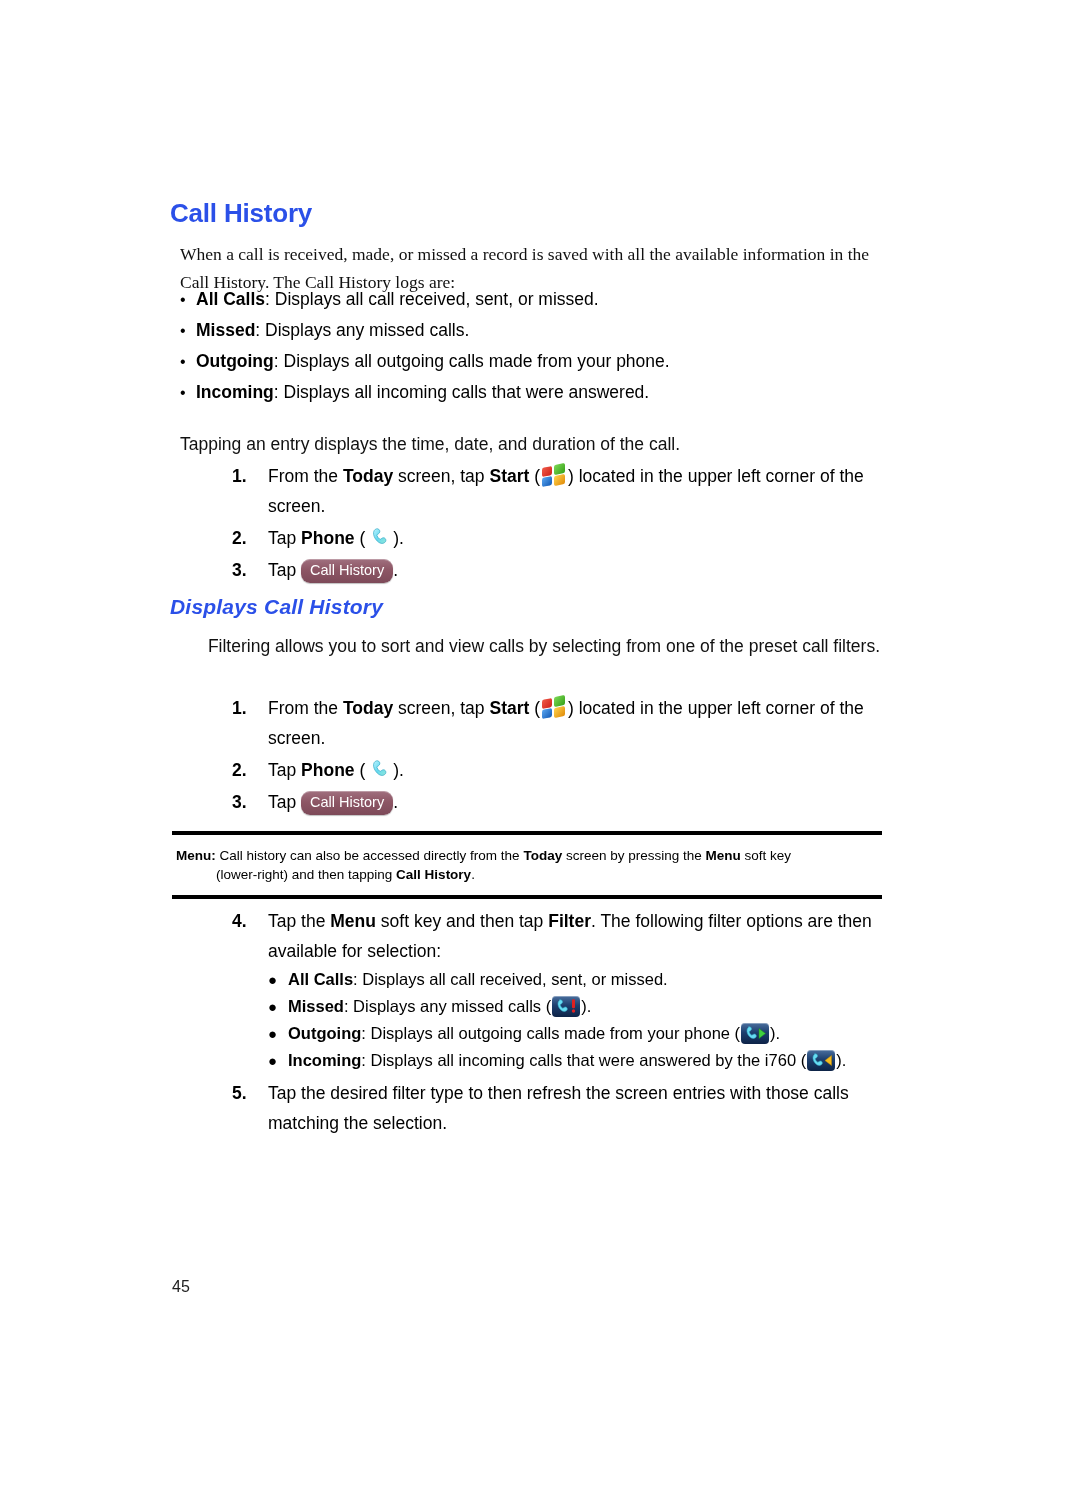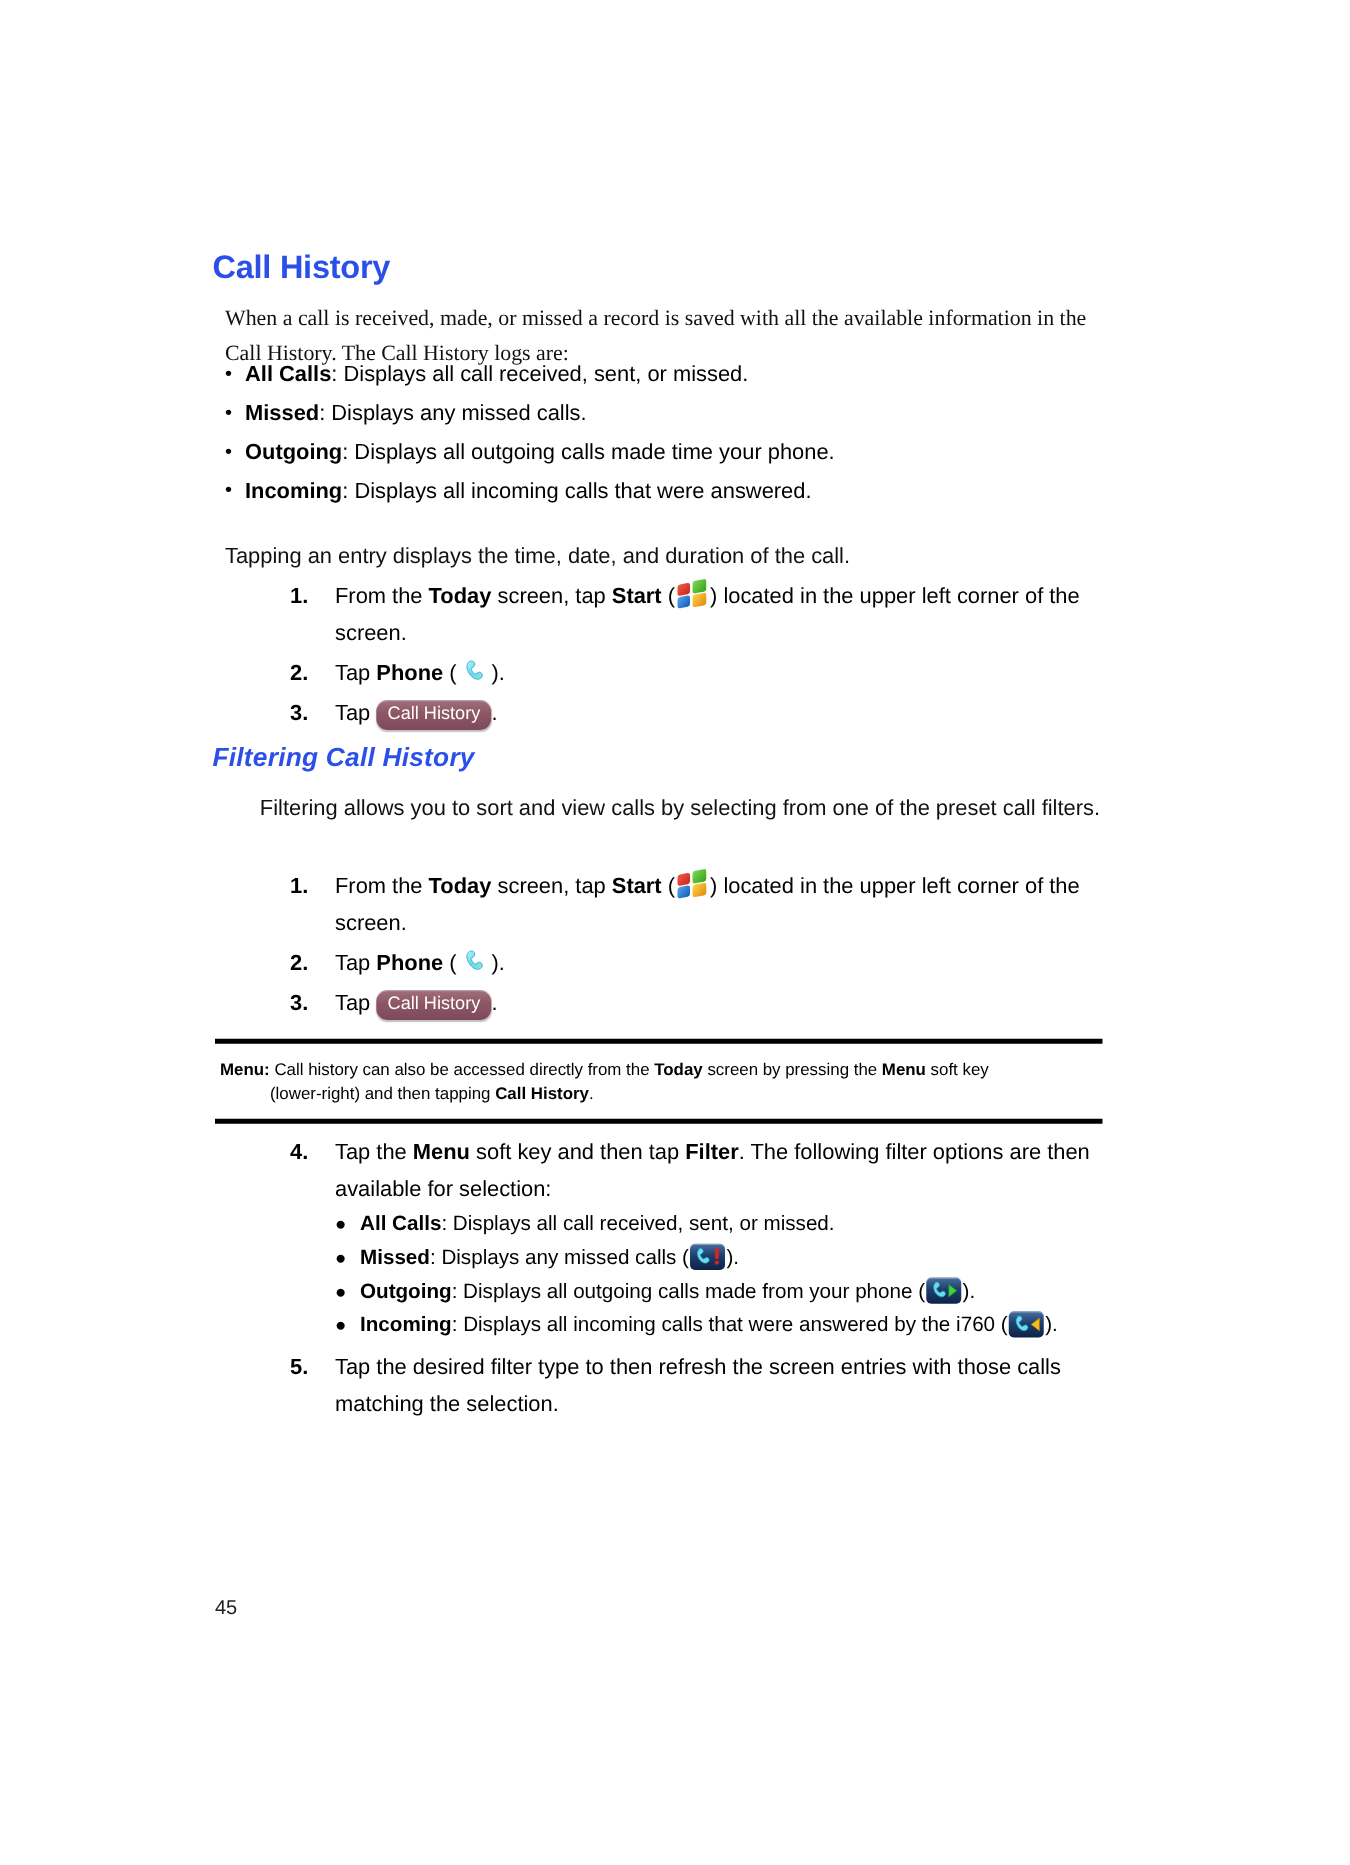--- a/index.html
+++ b/index.html
@@ -220,21 +220,21 @@
   <div class="para" style="top:240px;font-family:Liberation Serif, serif;">When a call is received, made, or missed a record is saved with all the available information in the Call History. The Call History logs are:</div>
 
   <div class="blist" style="top:284px;">
     <div class="brow">
       <span class="bullet">•</span><b>All Calls</b><span>: Displays all call received, sent, or missed.</span>
     </div>
     <div class="brow">
       <span class="bullet">•</span><b>Missed</b><span>: Displays any missed calls.</span>
     </div>
     <div class="brow">
-      <span class="bullet">•</span><b>Outgoing</b><span>: Displays all outgoing calls made time your phone.</span>
+      <span class="bullet">•</span><b>Outgoing</b><span>: Displays all outgoing calls made from your phone.</span>
     </div>
     <div class="brow">
       <span class="bullet">•</span><b>Incoming</b><span>: Displays all incoming calls that were answered.</span>
     </div>
   </div>
 
   <div class="para" style="top:430px;">Tapping an entry displays the time, date, and duration of the call.</div>
 
   <div class="steps" style="top:461px;">
 
@@ -258,21 +258,21 @@
           </svg>
       </span><span>).</span></span>
     </div>
 
     <div class="step">
       <span class="num">3.</span>
       <span class="txt"><span>Tap </span><span class="pill">Call History</span><span>.</span></span>
     </div>
   </div>
 
-  <div class="h2" style="top:595px;">Filtering Call History</div>
+  <div class="h2" style="top:595px;">Displays Call History</div>
 
   <div class="para" style="top:632px;text-align:right;">Filtering allows you to sort and view calls by selecting from one of the preset call filters.</div>
 
   <div class="steps" style="top:693px;">
 
     <div class="step">
       <span class="num">1.</span>
       <span class="txt"><span>From the </span><b>Today</b><span> screen, tap </span><b>Start</b><span> (</span><span class="ico-win"><i class="q1"></i><i class="q2"></i><i class="q3"></i><i class="q4"></i></span><span>) located in the upper left corner of the screen.</span></span>
     </div>
 

